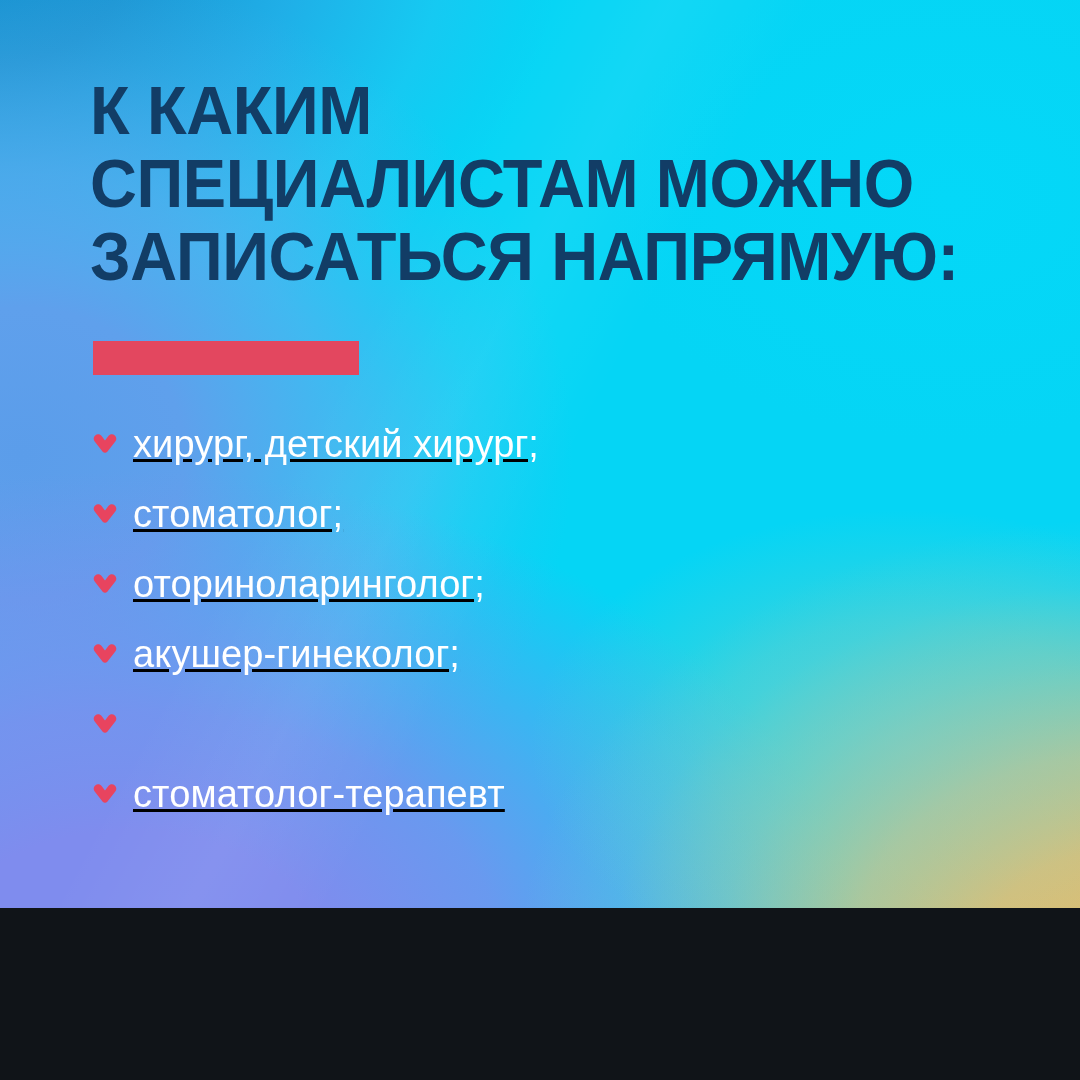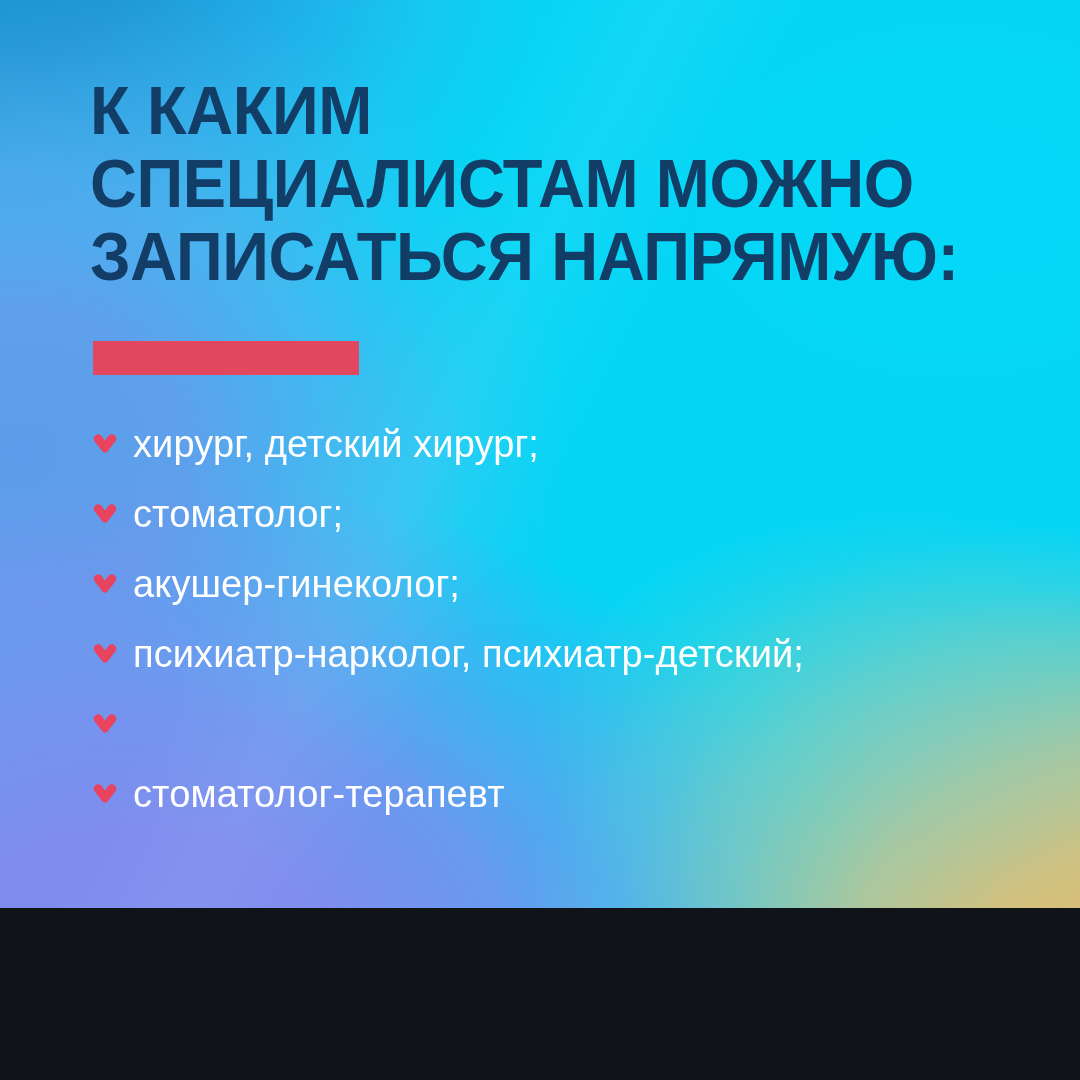--- a/index.html
+++ b/index.html
@@ -131,20 +131,21 @@
   }
 
   .spec-list {
     position: absolute;
     left: 93px;
     top: 409px;
     width: 960px;
     margin: 0;
     padding: 0;
     list-style: none;
+    text-decoration: underline;
   }
 
   .spec-item {
     position: relative;
     height: 70px;
     padding-left: 40px;
     display: flex;
     align-items: center;
     color: #ffffff;
     font-size: 38px;
@@ -206,38 +207,38 @@
 
       <li class="spec-item">
         <span class="bullet-heart">
           <svg viewBox="0 0 24 22" xmlns="http://www.w3.org/2000/svg" aria-hidden="true">
             <path d="M2.2 1.4C0.4 3.0 0.2 5.6 1.7 7.5l8.0 10.2c1.2 1.5 3.4 1.5 4.6 0l8.0-10.2c1.5-1.9 1.3-4.5-0.5-6.1-1.9-1.7-4.8-1.4-6.4 0.6L12 6.6 8.6 2.0C7.0 0.0 4.1-0.3 2.2 1.4z" fill="#e8445f"></path>
           </svg>
         </span>
         <span>стоматолог;</span>
       </li>
 
+      <li class="spec-item">
+        <span class="bullet-heart">
+          <svg viewBox="0 0 24 22" xmlns="http://www.w3.org/2000/svg" aria-hidden="true">
+            <path d="M2.2 1.4C0.4 3.0 0.2 5.6 1.7 7.5l8.0 10.2c1.2 1.5 3.4 1.5 4.6 0l8.0-10.2c1.5-1.9 1.3-4.5-0.5-6.1-1.9-1.7-4.8-1.4-6.4 0.6L12 6.6 8.6 2.0C7.0 0.0 4.1-0.3 2.2 1.4z" fill="#e8445f"></path>
+          </svg>
+        </span>
+        <span>оториноларинголог;</span>
+      </li>
 
       <li class="spec-item">
         <span class="bullet-heart">
           <svg viewBox="0 0 24 22" xmlns="http://www.w3.org/2000/svg" aria-hidden="true">
             <path d="M2.2 1.4C0.4 3.0 0.2 5.6 1.7 7.5l8.0 10.2c1.2 1.5 3.4 1.5 4.6 0l8.0-10.2c1.5-1.9 1.3-4.5-0.5-6.1-1.9-1.7-4.8-1.4-6.4 0.6L12 6.6 8.6 2.0C7.0 0.0 4.1-0.3 2.2 1.4z" fill="#e8445f"></path>
           </svg>
         </span>
         <span>акушер-гинеколог;</span>
       </li>
 
-      <li class="spec-item">
-        <span class="bullet-heart">
-          <svg viewBox="0 0 24 22" xmlns="http://www.w3.org/2000/svg" aria-hidden="true">
-            <path d="M2.2 1.4C0.4 3.0 0.2 5.6 1.7 7.5l8.0 10.2c1.2 1.5 3.4 1.5 4.6 0l8.0-10.2c1.5-1.9 1.3-4.5-0.5-6.1-1.9-1.7-4.8-1.4-6.4 0.6L12 6.6 8.6 2.0C7.0 0.0 4.1-0.3 2.2 1.4z" fill="#e8445f"></path>
-          </svg>
-        </span>
-        <span>психиатр-нарколог, психиатр-детский;</span>
-      </li>
 
 
       <li class="spec-item">
         <span class="bullet-heart">
           <svg viewBox="0 0 24 22" xmlns="http://www.w3.org/2000/svg" aria-hidden="true">
             <path d="M2.2 1.4C0.4 3.0 0.2 5.6 1.7 7.5l8.0 10.2c1.2 1.5 3.4 1.5 4.6 0l8.0-10.2c1.5-1.9 1.3-4.5-0.5-6.1-1.9-1.7-4.8-1.4-6.4 0.6L12 6.6 8.6 2.0C7.0 0.0 4.1-0.3 2.2 1.4z" fill="#e8445f"></path>
           </svg>
         </span>
       </li>
 

